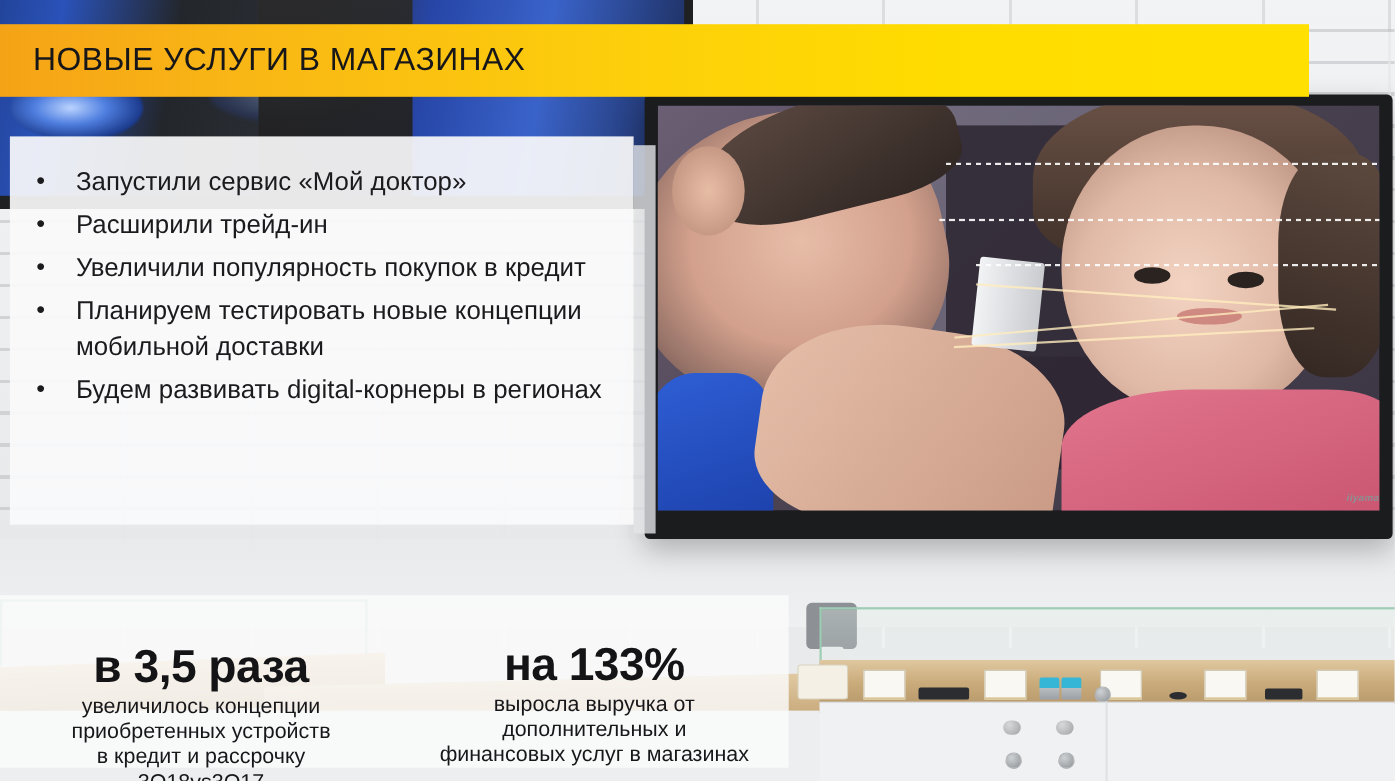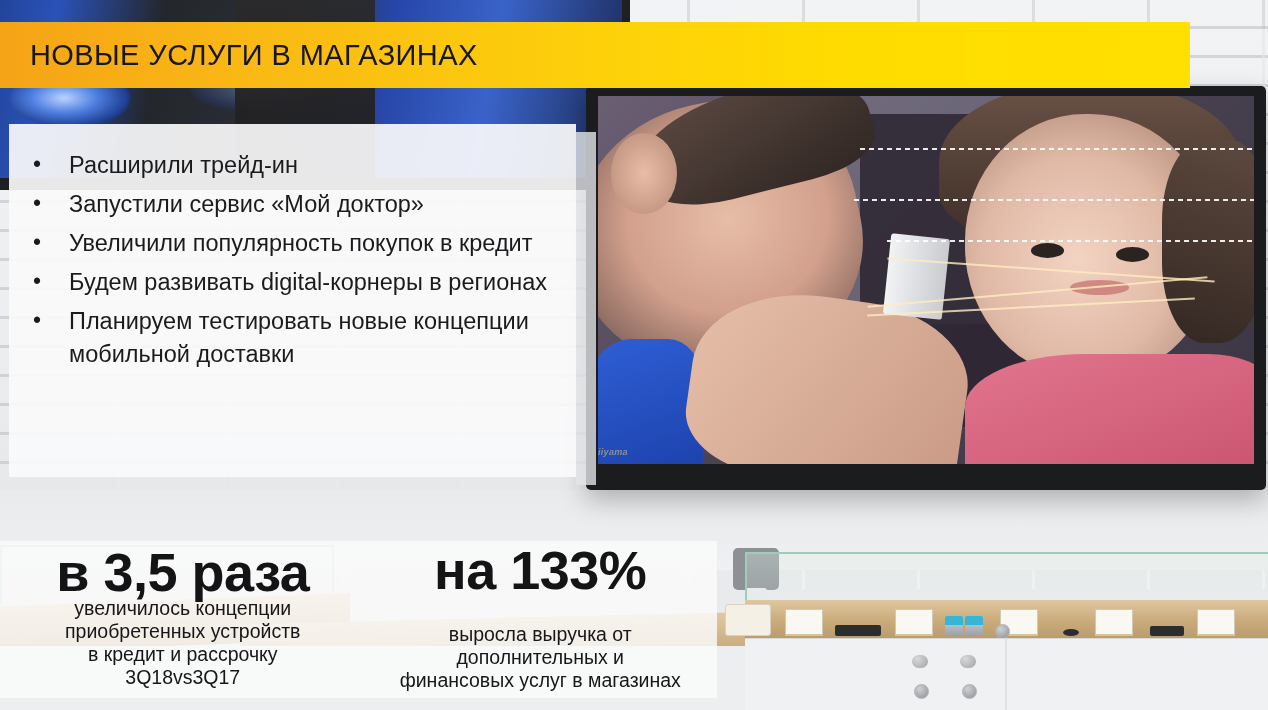--- a/index.html
+++ b/index.html
@@ -116,21 +116,21 @@
   .tv{
     position:absolute;left:586px;top:86px;width:680px;height:404px;
     background:#1b1c1e;border-radius:5px;
     box-shadow:0 10px 26px rgba(0,0,0,.25);
   }
   .tv-screen{
     position:absolute;left:12px;top:10px;right:12px;bottom:26px;
     overflow:hidden;background:#2a2530;
   }
   .tv-brand{
-    position:absolute;left:0;right:0;bottom:7px;text-align:left;
+    position:absolute;left:0;right:0;bottom:7px;text-align:right;
     color:#8d8f92;font-size:9px;font-style:italic;font-weight:bold;
     letter-spacing:.3px;
   }
   
   .pic{position:absolute;inset:0;background:linear-gradient(135deg,#6b5f74,#4b4352 45%,#3b3543);}
   .pic .bgwall{position:absolute;left:28%;top:0;width:45%;height:62%;background:#7e7b8d;opacity:.6;}
   .pic .darkmass{position:absolute;left:40%;top:5%;width:30%;height:85%;background:#2b2430;opacity:.85;}
   .pic .redbox{position:absolute;left:33%;top:60%;width:14%;height:16%;background:#c35f6c;opacity:.55;border:4px solid #e9e2e6;}
   .pic .adult-head{
     position:absolute;left:-4%;top:2%;width:44%;height:72%;
@@ -272,29 +272,29 @@
     background:rgba(250,250,250,.84);
   }
   .stats-panel .inner{
     position:absolute;inset:0;display:flex;
   }
   .stat{
     flex:1;display:flex;flex-direction:column;align-items:center;
     padding-top:7px;
   }
   .stat .big{
-    font-size:54px;font-weight:bold;color:#141416;
-    letter-spacing:-.5px;line-height:48px;white-space:nowrap;
+    font-size:42px;font-weight:bold;color:#141416;
+    letter-spacing:-.5px;line-height:48px;white-space:nowrap;margin-top:34px;
   }
   .stat .desc{
     font-size:19.5px;line-height:23px;color:#17171a;text-align:center;
     white-space:pre-line;margin-top:1px;
   }
   .stat.first{padding-left:6px;}
-  .stat.second{padding-left:4px;padding-top:5px;gap:28px;}
+  .stat.second{padding-left:4px;padding-top:5px;}
 </style>
 </head>
 <body>
 
 <div id="slide">
 
   <div class="photo">
 
     <div class="brickwall"></div>
     <div class="counter-wall"></div>
@@ -369,26 +369,26 @@
     <div class="lock" style="left:962px;top:684px;"></div>
   </div>
 
   <div class="titlebar">
     <div class="title">НОВЫЕ УСЛУГИ В МАГАЗИНАХ</div>
   </div>
 
   <div class="bullet-panel-edge"></div>
   <div class="bullet-panel">
     <ul class="bullet-list">
+      <li>Запустили сервис «Мой доктор»</li>
       <li>Расширили трейд-ин</li>
-      <li>Запустили сервис «Мой доктор»</li>
       <li>Увеличили популярность покупок в кредит</li>
-      <li>Будем развивать digital-корнеры в регионах</li>
       <li>Планируем тестировать новые концепции
 мобильной доставки</li>
+      <li>Будем развивать digital-корнеры в регионах</li>
     </ul>
   </div>
 
   <div class="stats-panel">
     <div class="inner">
       <div class="stat first">
         <div class="big">в 3,5 раза</div>
         <div class="desc">увеличилось концепции
 приобретенных устройств
 в кредит и рассрочку

